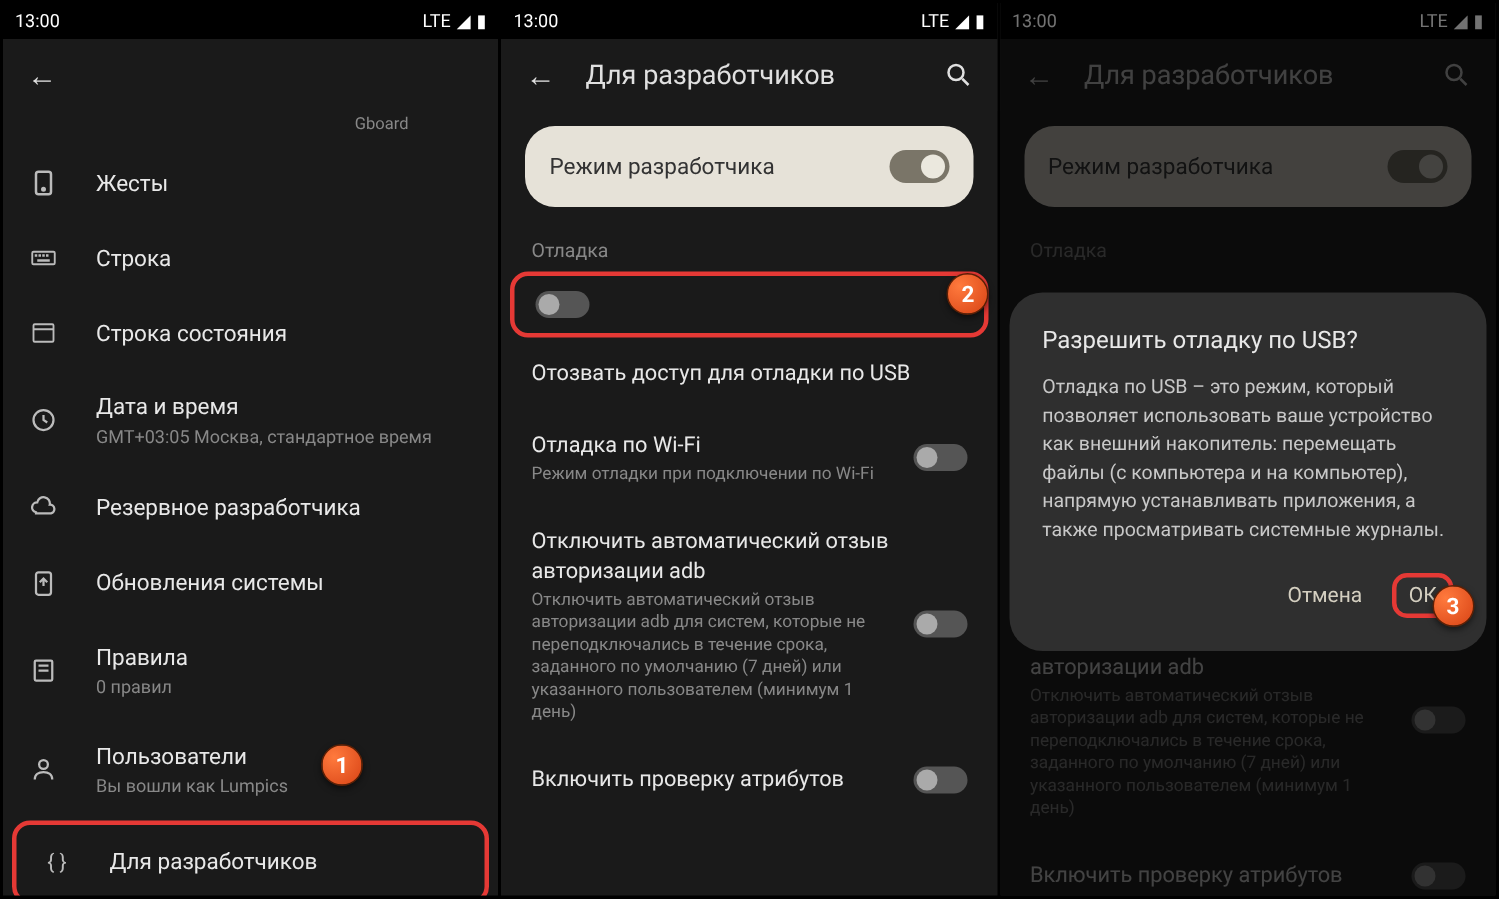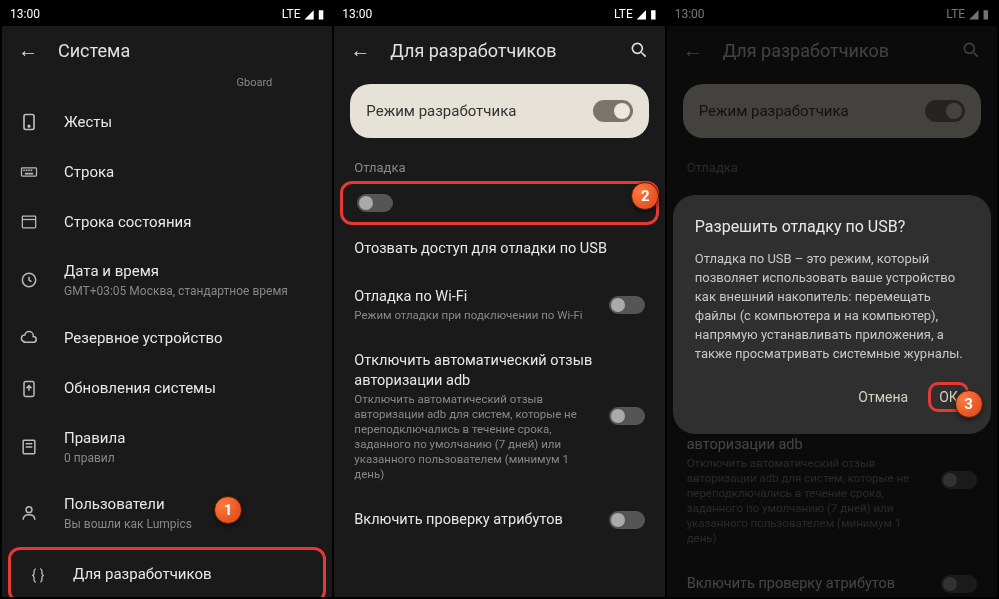--- a/index.html
+++ b/index.html
@@ -49,21 +49,20 @@
   <div class="status-bar">
     <span>13:00</span>
     <div class="status-right">
       <span>LTE</span>
       <span>◢</span>
       <span>▮</span>
     </div>
   </div>
   <div class="header">
     <span class="back-icon">←</span>
-    <span class="header-title">Система</span>
   </div>
   <div class="sub-label">Gboard</div>
   <div class="content">
     <div class="list-item">
       <span class="item-icon">
           <svg viewBox="0 0 24 24" fill="none" stroke="currentColor" stroke-width="2">
             <rect x="6" y="3" width="12" height="18" rx="2"></rect>
             <circle cx="12" cy="17" r="1" fill="currentColor"></circle>
           </svg>
         </span>
@@ -109,21 +108,21 @@
           <div class="item-sub">GMT+03:05 Москва, стандартное время</div>
         </div>
     </div>
     <div class="list-item">
       <span class="item-icon">
           <svg viewBox="0 0 24 24" fill="none" stroke="currentColor" stroke-width="1.8">
             <path d="M6 15a4 4 0 0 1 1-7.9A5 5 0 0 1 17 9a3.5 3.5 0 0 1 1 6.9H6z"></path>
           </svg>
         </span>
       <div class="item-text">
-          <div class="item-title">Резервное устройство</div>
+          <div class="item-title">Резервное разработчика</div>
         </div>
     </div>
     <div class="list-item">
       <span class="item-icon">
           <svg viewBox="0 0 24 24" fill="none" stroke="currentColor" stroke-width="1.8">
             <rect x="6" y="3" width="12" height="18" rx="2"></rect>
             <path d="M12 14V8m-3 3l3-3 3 3"></path>
           </svg>
         </span>
       <div class="item-text">

